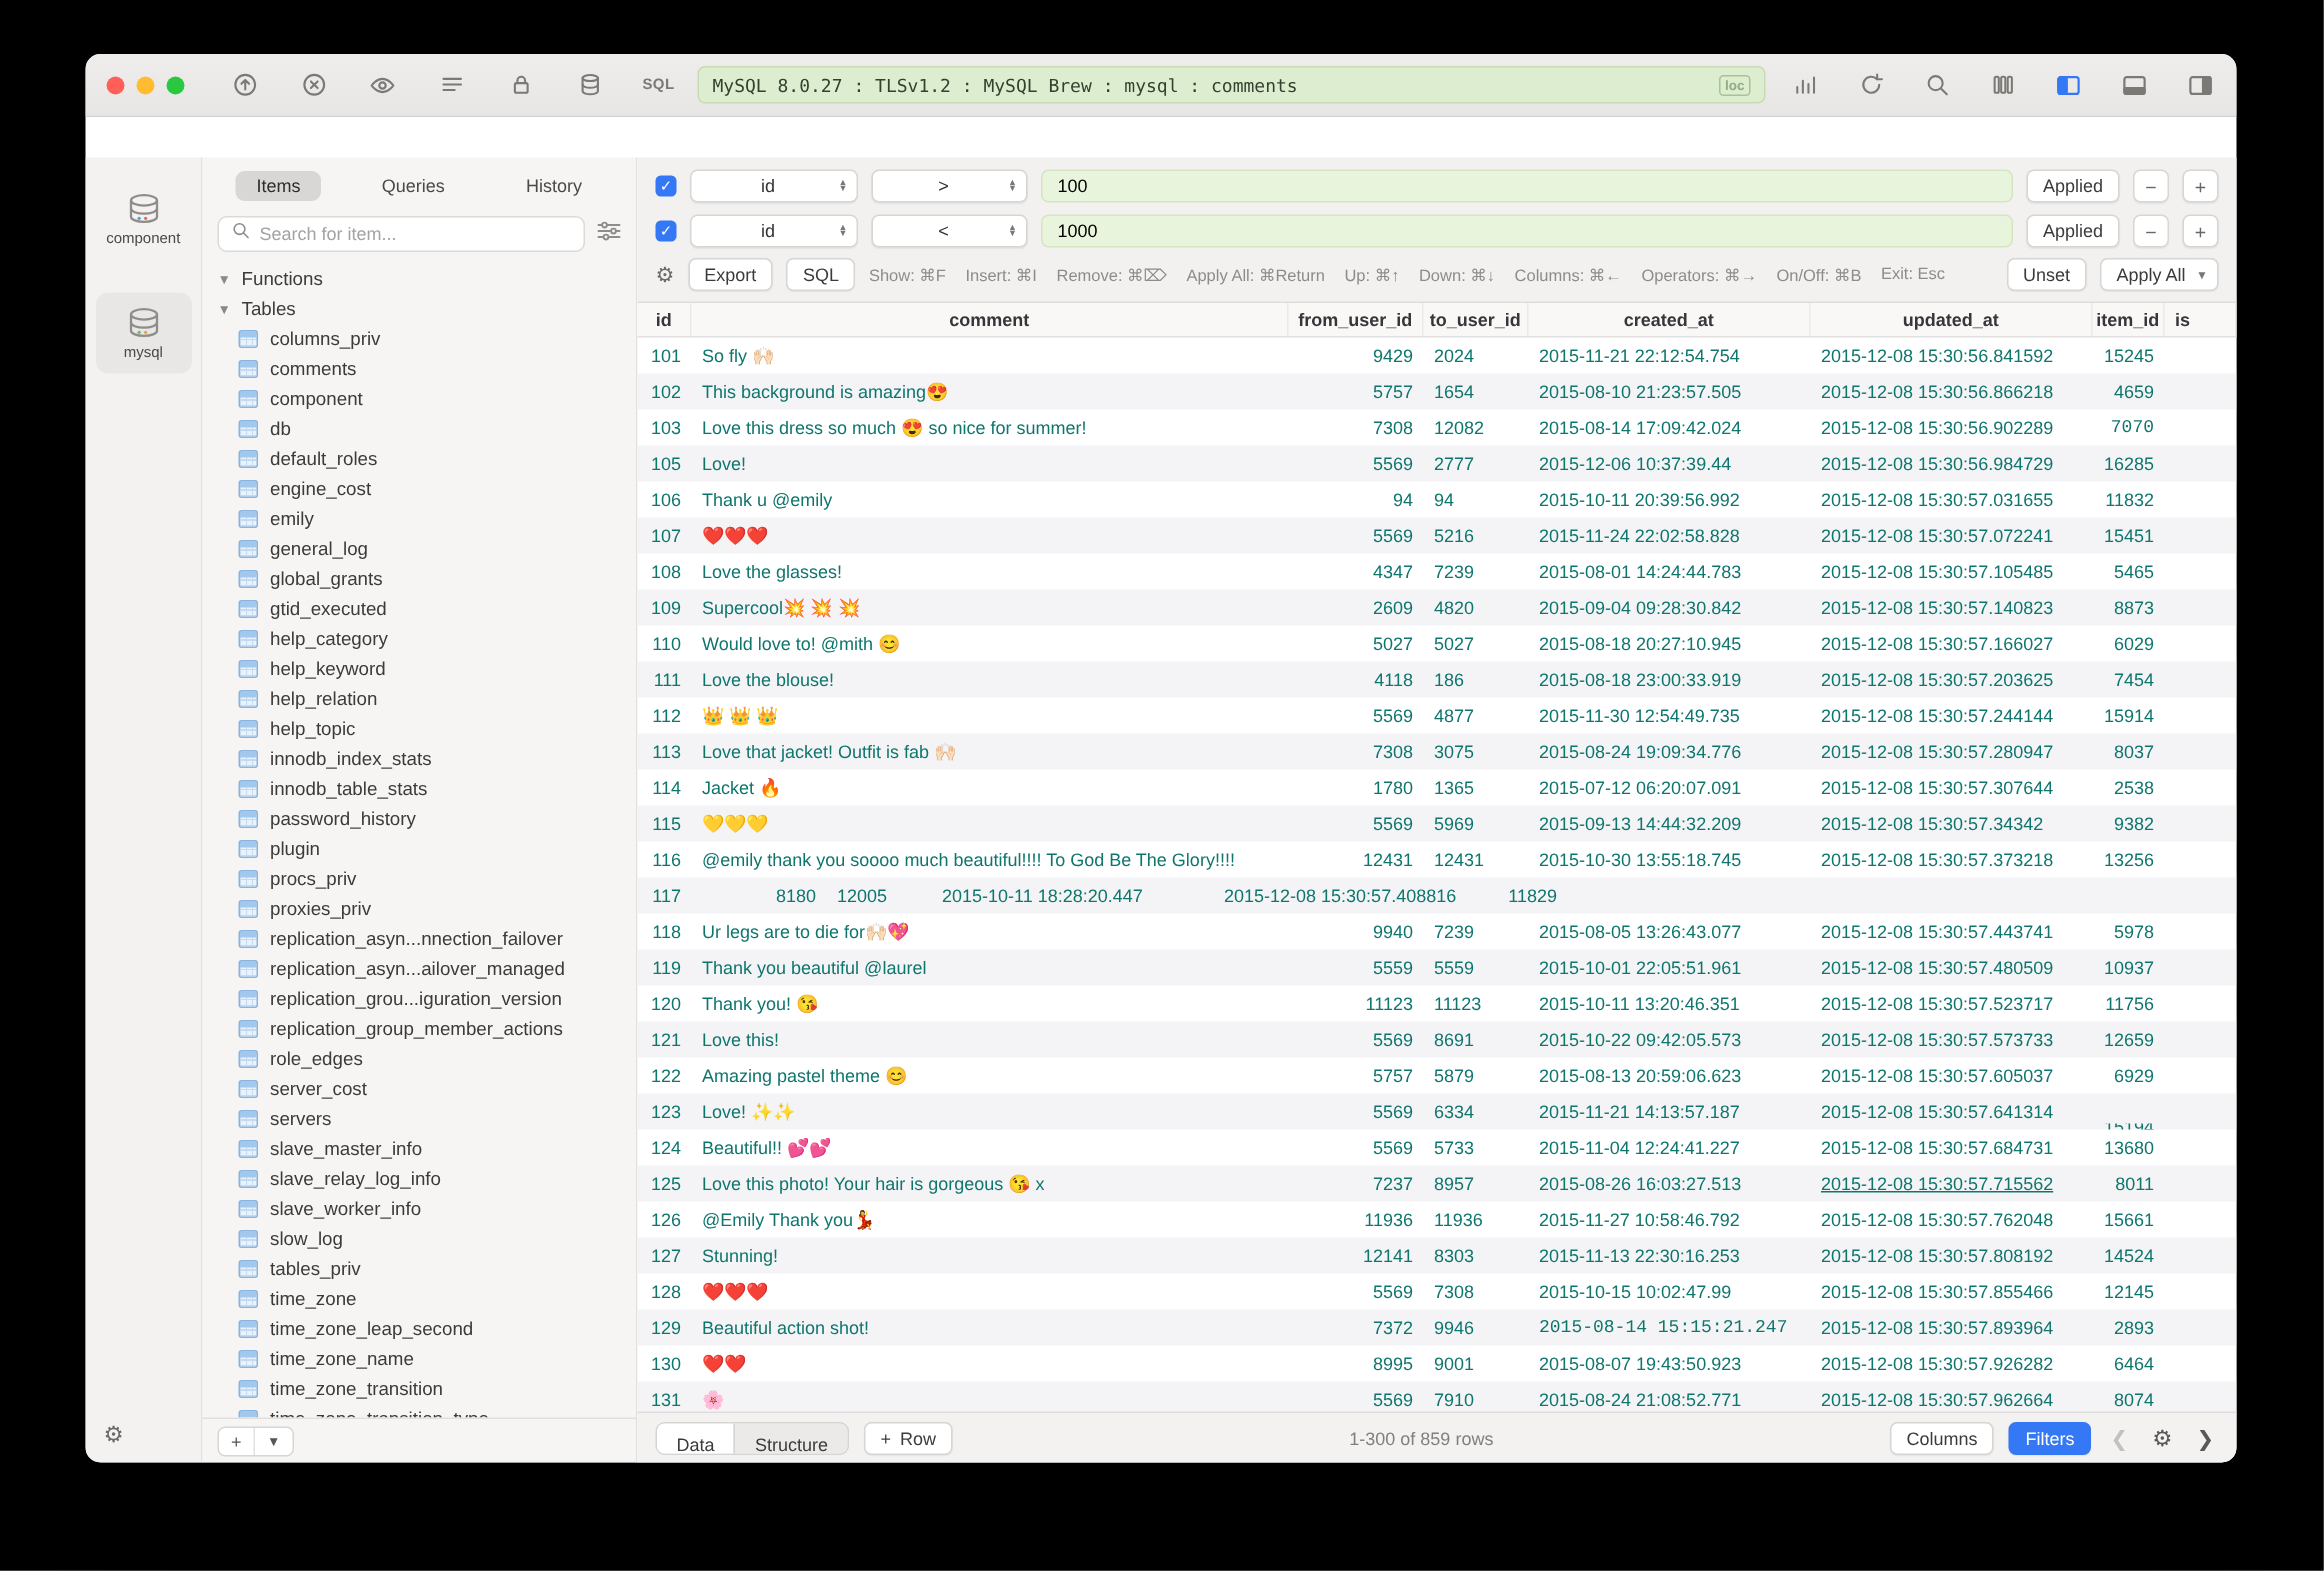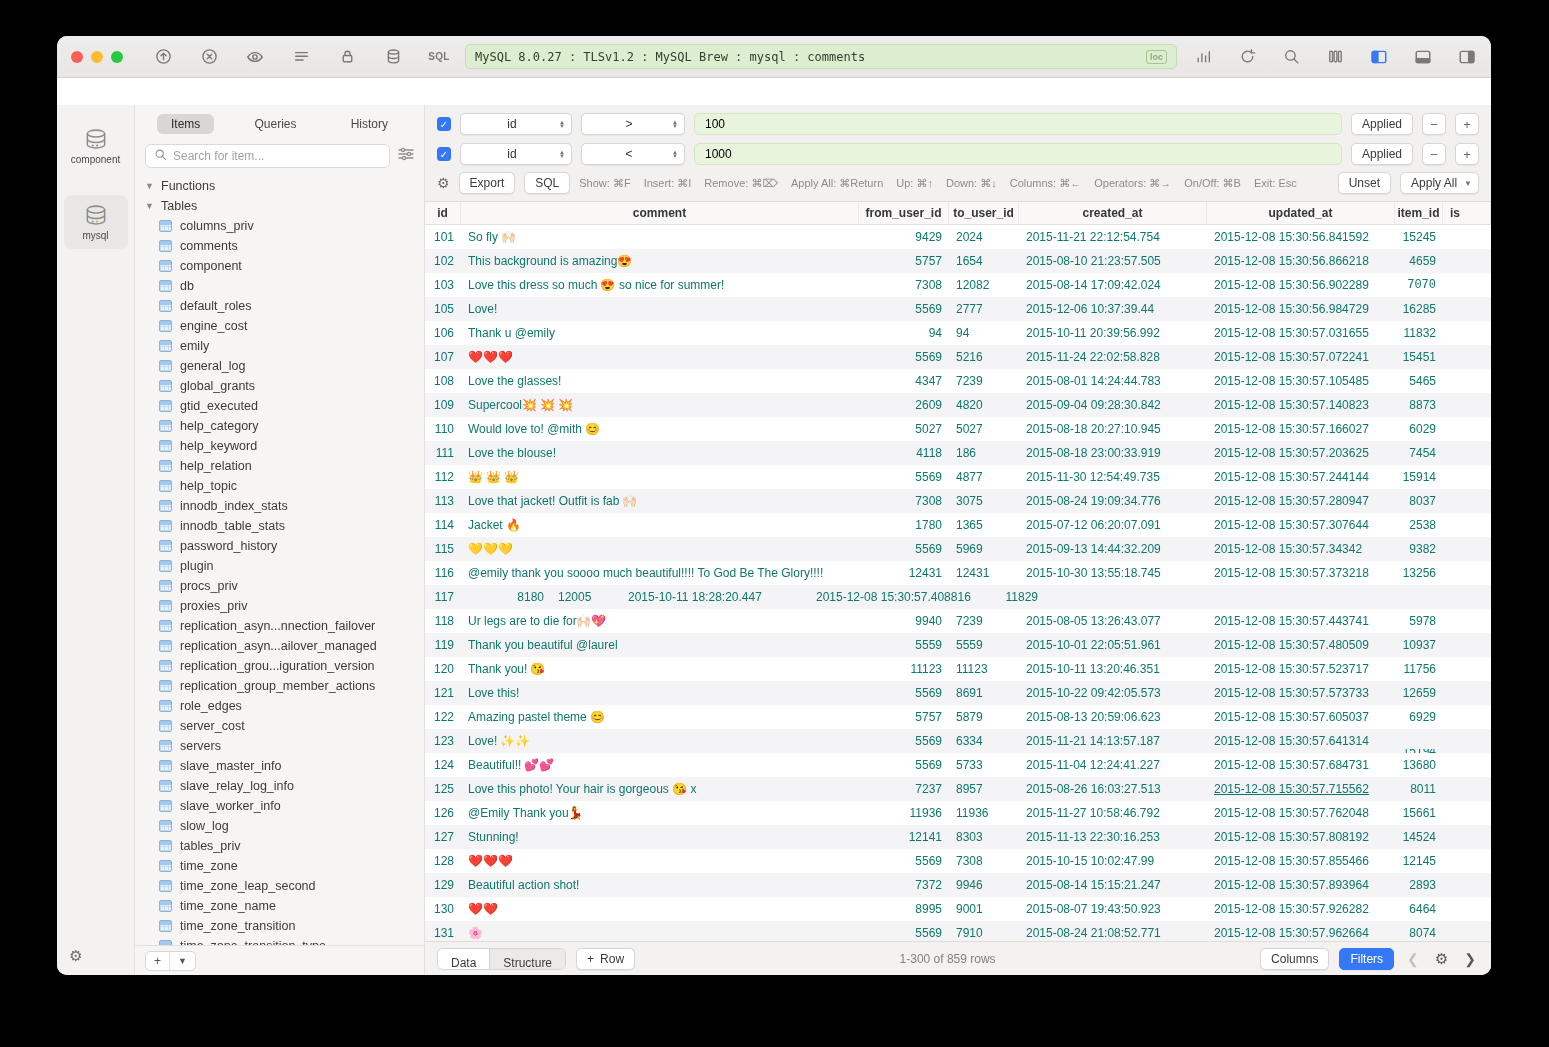--- a/index.html
+++ b/index.html
@@ -801,21 +801,21 @@
             <div class="gb-cell" style="width: 188px;">2015-10-15 10:02:47.99</div>
             <div class="gb-cell" style="width: 188px;">2015-12-08 15:30:57.855466</div>
             <div class="gb-cell al-r" style="width: 48px;">12145</div>
             <div class="gb-cell" style="flex: 1 1 auto;"></div>
           </div>
           <div class="grid-row">
             <div class="gb-cell al-r" style="width: 36px;">129</div>
             <div class="gb-cell" style="width: 398px;">Beautiful action shot!</div>
             <div class="gb-cell al-r" style="width: 90px;">7372</div>
             <div class="gb-cell" style="width: 70px;">9946</div>
-            <div class="gb-cell" style="width: 188px;">2015-08-14 15:15:21.247</div>
+            <div class="gb-cell" style="width: 188px; font-family: Liberation Mono, monospace;">2015-08-14 15:15:21.247</div>
             <div class="gb-cell" style="width: 188px;">2015-12-08 15:30:57.893964</div>
             <div class="gb-cell al-r" style="width: 48px;">2893</div>
             <div class="gb-cell" style="flex: 1 1 auto;"></div>
           </div>
           <div class="grid-row">
             <div class="gb-cell al-r" style="width: 36px;">130</div>
             <div class="gb-cell" style="width: 398px;">❤️❤️</div>
             <div class="gb-cell al-r" style="width: 90px;">8995</div>
             <div class="gb-cell" style="width: 70px;">9001</div>
             <div class="gb-cell" style="width: 188px;">2015-08-07 19:43:50.923</div>

